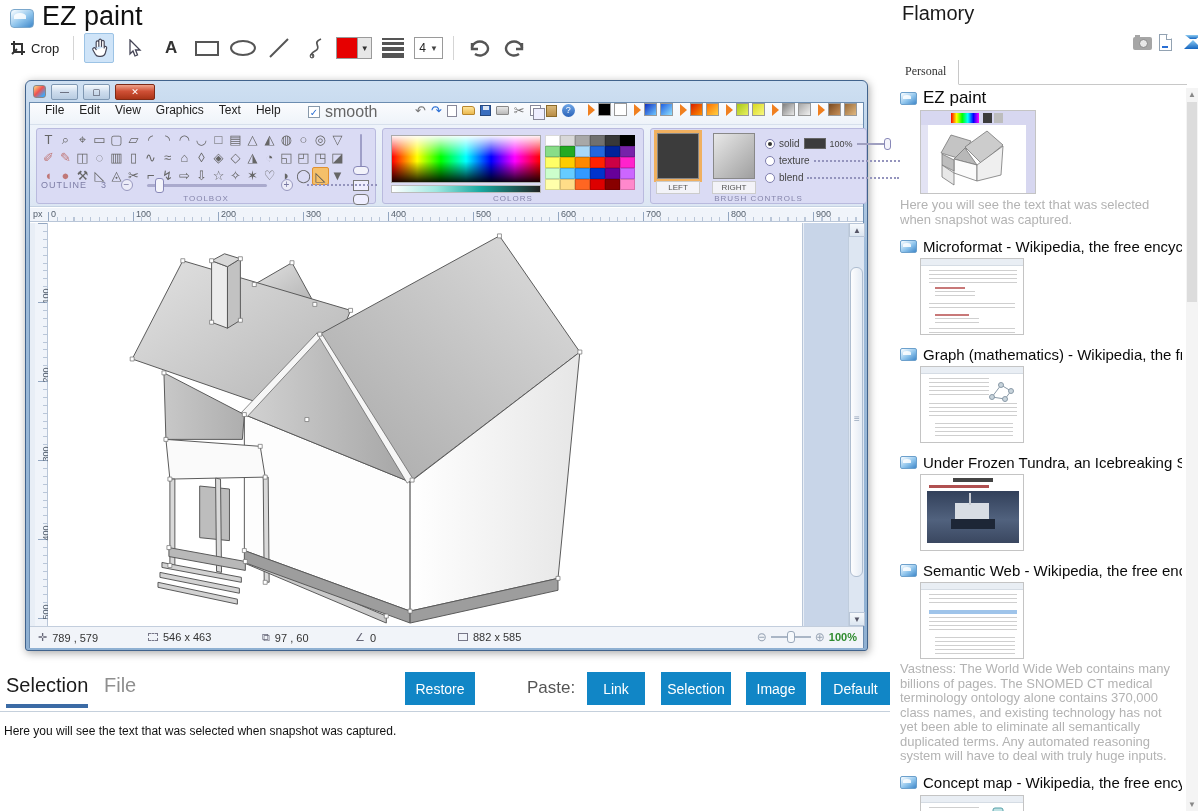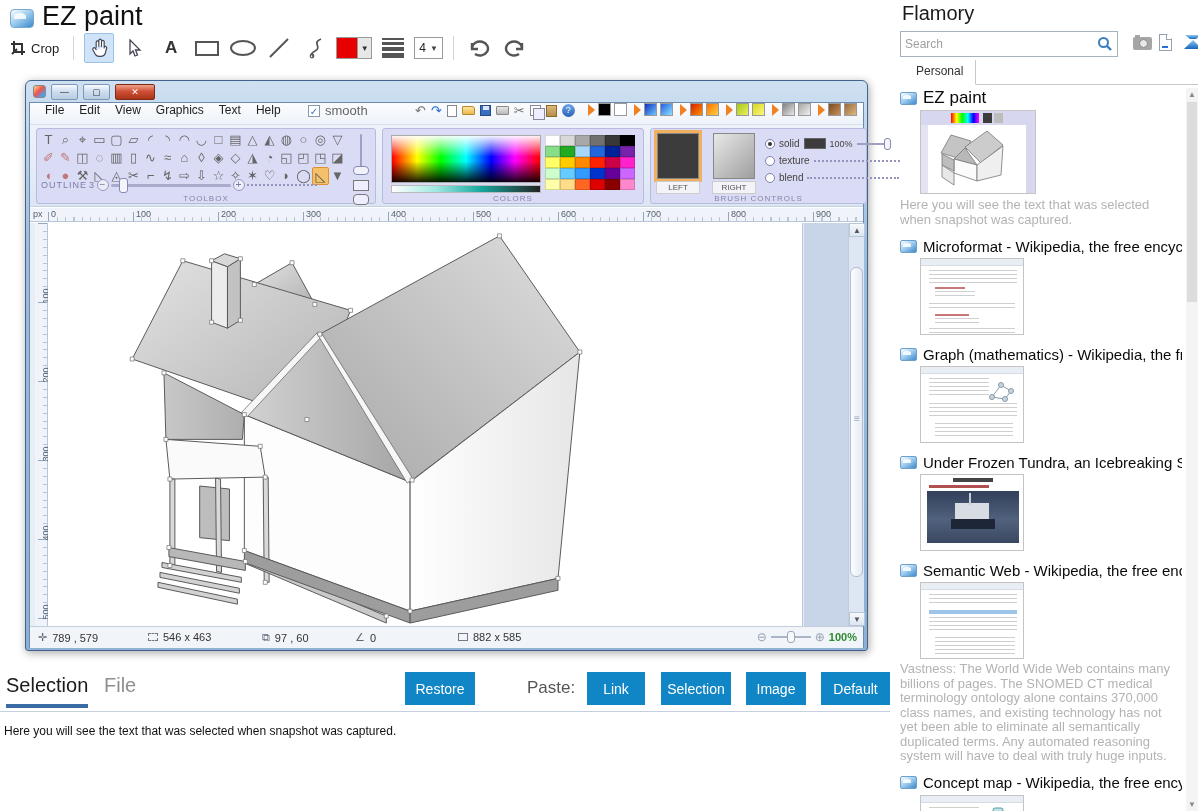--- a/index.html
+++ b/index.html
@@ -42,21 +42,21 @@
   .winbtn{ height:16px; border-radius:2px; border:1px solid #7e97b2; font-size:9px; line-height:14px;
     text-align:center; color:#334; background:linear-gradient(#f6fafd,#cddced 50%,#b8cce1); width:27px; }
   .winbtn.close{ width:40px; color:#fff; background:linear-gradient(#efa38b,#d8604745 40%,#c14a30); background:linear-gradient(#efa38b,#cf5036 45%,#a93418); border-color:#7e2a16; }
   #pw-body{ background:#fff; border:1px solid #6b8cb0; height:546px; position:relative; }
 
   #pw-menubar{ height:22px; background:linear-gradient(#fbfcfe,#eef3f9); border-bottom:1px solid #d7e0ec;
     display:flex; align-items:flex-start; position:relative; }
   .menu-item{ font-size:12px; color:#222; margin-left:15px; }
   #smooth-wrap{ position:absolute; left:278px; display:flex; align-items:center; gap:5px; }
   .cbx{ width:12px; height:12px; border:1px solid #8899aa; background:#fff; font-size:10px; line-height:11px; color:#2a6fd4; text-align:center;}
-  #smooth-label{ font-size:13px; color:#666; }
+  #smooth-label{ font-size:16px; color:#666; }
   #mini-icons{ position:absolute; left:385px; display:flex; align-items:center; gap:5px; }
   .mi{ font-size:13px; color:#777; }
   .mi.blue{ color:#2a6fd4; }
   .mi-doc{ width:10px; height:12px; background:#fff; border:1px solid #889; }
   .mi-folder{ width:13px; height:9px; background:linear-gradient(#ffe49a,#eab94f); border:1px solid #b8862c; border-radius:1px 3px 1px 1px;}
   .mi-save{ width:11px; height:11px; background:#3a6ebf; border:1px solid #27497f; position:relative;}
   .mi-save:before{content:""; position:absolute; left:2px; top:0; width:6px; height:4px; background:#dce6f4;}
   .mi-print{ width:13px; height:9px; background:linear-gradient(#e8e8e8,#b9b9b9); border:1px solid #888; border-radius:1px;}
   .mi-copy{ width:11px; height:11px; border:1px solid #889; background:#fff; position:relative; }
   .mi-copy:before{ content:""; position:absolute; left:2px; top:2px; width:10px; height:10px; border:1px solid #889; background:#eef; }
@@ -72,21 +72,21 @@
   #toolbox-panel{ left:6px; width:340px; }
   #tbgrid{ position:absolute; left:3px; top:2px; width:308px; height:54px; display:flex; flex-direction:column; justify-content:space-between;}
   .trow{ display:flex; }
   .tglyph{ width:17px; height:18px; font-size:13px; line-height:18px; text-align:center; color:#666; }
   .tglyph.warm{ color:#c07878; }
   .tglyph.hl{ background:#f5c06a; border:1px solid #e09030; border-radius:2px; color:#555;}
   .tb-side{ position:absolute; right:2px; top:3px; width:24px; height:70px; }
   .vslider{ position:absolute; left:11px; top:2px; width:2px; height:36px; background:#9f9fc8; border-radius:2px;}
   .vknob{ position:absolute; left:4px; top:34px; width:16px; height:9px; background:#f2f2fa; border:1px solid #8888b8; border-radius:4px;}
   .tb-btn{ position:absolute; left:4px; width:16px; height:11px; border:1px solid #777; background:#eef; }
-  .outline-row{ position:absolute; left:4px; bottom:9px; height:18px; display:flex; align-items:center; gap:2px; font-size:9px; color:#7d7da5; letter-spacing:1px;}
+  .outline-row{ position:absolute; left:4px; bottom:9px; height:18px; display:flex; align-items:center; gap:14px; font-size:9px; color:#7d7da5; letter-spacing:1px;}
   .oslider{ position:relative; width:120px; height:3px; background:#aaaacd; border-radius:2px; }
   .oslider .knob{ position:absolute; left:8px; top:-6px; width:9px; height:15px; background:#f4f4fb; border:1px solid #8888b8; border-radius:3px;}
   .ocircle{ width:12px; height:12px; border-radius:50%; border:1px solid #9999c0; background:#ececf8; color:#7777a0; font-size:10px; line-height:10px; text-align:center;}
   .dotlead{ border-bottom:2px dotted #9494bd; width:70px; height:2px;}
   #colors-panel{ left:352px; width:262px; }
   .rainbow{ position:absolute; left:8px; top:6px; width:150px; height:48px; border:1px solid #aaa;
     background:linear-gradient(to bottom, rgba(255,255,255,.95), rgba(255,255,255,0) 45%, rgba(0,0,0,0) 55%, rgba(0,0,0,.9)),
       linear-gradient(to right,#f00,#ff0 17%,#0f0 33%,#0ff 50%,#00f 67%,#f0f 83%,#f00); }
   .rainbow-strip{ position:absolute; left:8px; top:56px; width:150px; height:8px; border:1px solid #bbb;
     background:linear-gradient(to right,#fff,#9fe8e0 30%,#18a8a0 60%,#222); }
@@ -157,21 +157,21 @@
   #sb-search{ position:absolute; left:8px; top:31px; width:218px; height:26px; border:1px solid #a8b2bc; background:#fff; }
   #sb-search input{ border:none; outline:none; width:186px; height:22px; margin:1px 0 0 4px; font-size:12px; color:#444; font-family:"Liberation Sans",sans-serif;}
   #sb-search input::placeholder{ color:#a0a0a0; }
   .mag{ position:absolute; right:4px; top:4px; }
   .cam{ position:absolute; left:241px; top:37px; width:19px; height:13px; background:#a6a6a6; border-radius:2px;}
   .cam:before{ content:""; position:absolute; left:6px; top:2px; width:7px; height:7px; border-radius:50%; background:#e8e8e8; border:1px solid #888;}
   .cam:after{ content:""; position:absolute; left:2px; top:-2px; width:5px; height:3px; background:#a6a6a6;}
   .docic{ position:absolute; left:267px; top:34px; width:13px; height:17px; background:#fff; border:1px solid #92a2b2; }
   .docic:before{ content:""; position:absolute; right:-1px; top:-1px; border-style:solid; border-width:0 5px 5px 0; border-color:transparent #fff transparent transparent; box-shadow:-1px 1px 0 #92a2b2;}
   .docic:after{ content:""; position:absolute; left:2px; bottom:2px; width:6px; height:2px; background:#2a6fd4; }
-  #sb-tabbar{ position:absolute; left:12px; top:60px; width:294px; height:25px; border-bottom:1px solid #c8c8c8; }
+  #sb-tabbar{ position:absolute; left:1px; top:60px; width:294px; height:25px; border-bottom:1px solid #c8c8c8;font-family:Liberation Serif, serif; }
   #sb-tab{ position:absolute; left:0; top:0; height:25px; padding:4px 12px 0 12px; font-size:12px; color:#333;
     background:#fff; border-right:1px solid #c8c8c8; border-bottom:1px solid #fff; }
   #sb-list{ position:absolute; left:8px; top:88px; width:282px; height:723px; overflow:hidden; }
   .sb-item{ margin-bottom:9px; }
   .it-title{ display:flex; align-items:center; gap:6px; white-space:nowrap; overflow:hidden; font-size:15px; color:#0a0a0a; height:20px;}
   .sb-item.first .it-title{ font-size:17px; }
   .shot-ic{ flex:0 0 17px; width:17px; height:13px; border-radius:2px; border:1px solid #6ca0cc;
      background:linear-gradient(145deg,#eaf5fd 10%,#8ec4ec 55%,#3f87c9); position:relative;}
   .shot-ic:before{ content:""; position:absolute; left:2px; top:2px; width:8px; height:4px; border-radius:50% 50% 0 0; background:rgba(255,255,255,.85);}
   .thumb{ position:relative; margin:2px 0 3px 0; border:1px solid #c4c4c4; background:#fff; overflow:hidden; }
@@ -590,27 +590,20 @@
     <span id="paste-label">Paste:</span>
     <button class="bbtn" style="left:587px;width:58px">Link</button>
     <button class="bbtn" style="left:661px;width:70px">Selection</button>
     <button class="bbtn" style="left:746px;width:60px">Image</button>
     <button class="bbtn" style="left:821px;width:69px">Default</button>
     <div id="sel-text">Here you will see the text that was selected when snapshot was captured.</div>
   </div>
 
   <div id="sidebar">
     <div id="sb-title">Flamory</div>
-    <div id="sb-search">
-      <input type="text" placeholder="Search" style="">
-      <svg class="mag" width="16" height="16" viewBox="0 0 16 16">
-        <circle cx="6.5" cy="6.5" r="4.5" fill="none" stroke="#3a7ebf" stroke-width="2"></circle>
-        <line x1="10" y1="10" x2="14" y2="14" stroke="#3a7ebf" stroke-width="2.4"></line>
-      </svg>
-    </div>
     <span class="cam"></span>
     <span class="docic"></span>
     <svg style="position:absolute;left:290px;top:33px" width="22" height="18" viewBox="0 0 22 18">
       <defs>
           <linearGradient id="gLogo" x1="0" y1="0" x2="0" y2="1">
         <stop offset="0" stop-color="#8ecdf2"></stop>
             <stop offset="1" stop-color="#1565c0"></stop>
           </linearGradient>
         </defs>
       <polygon points="3,2 19,2 14,6 8,6" fill="url(#gLogo)"></polygon>

